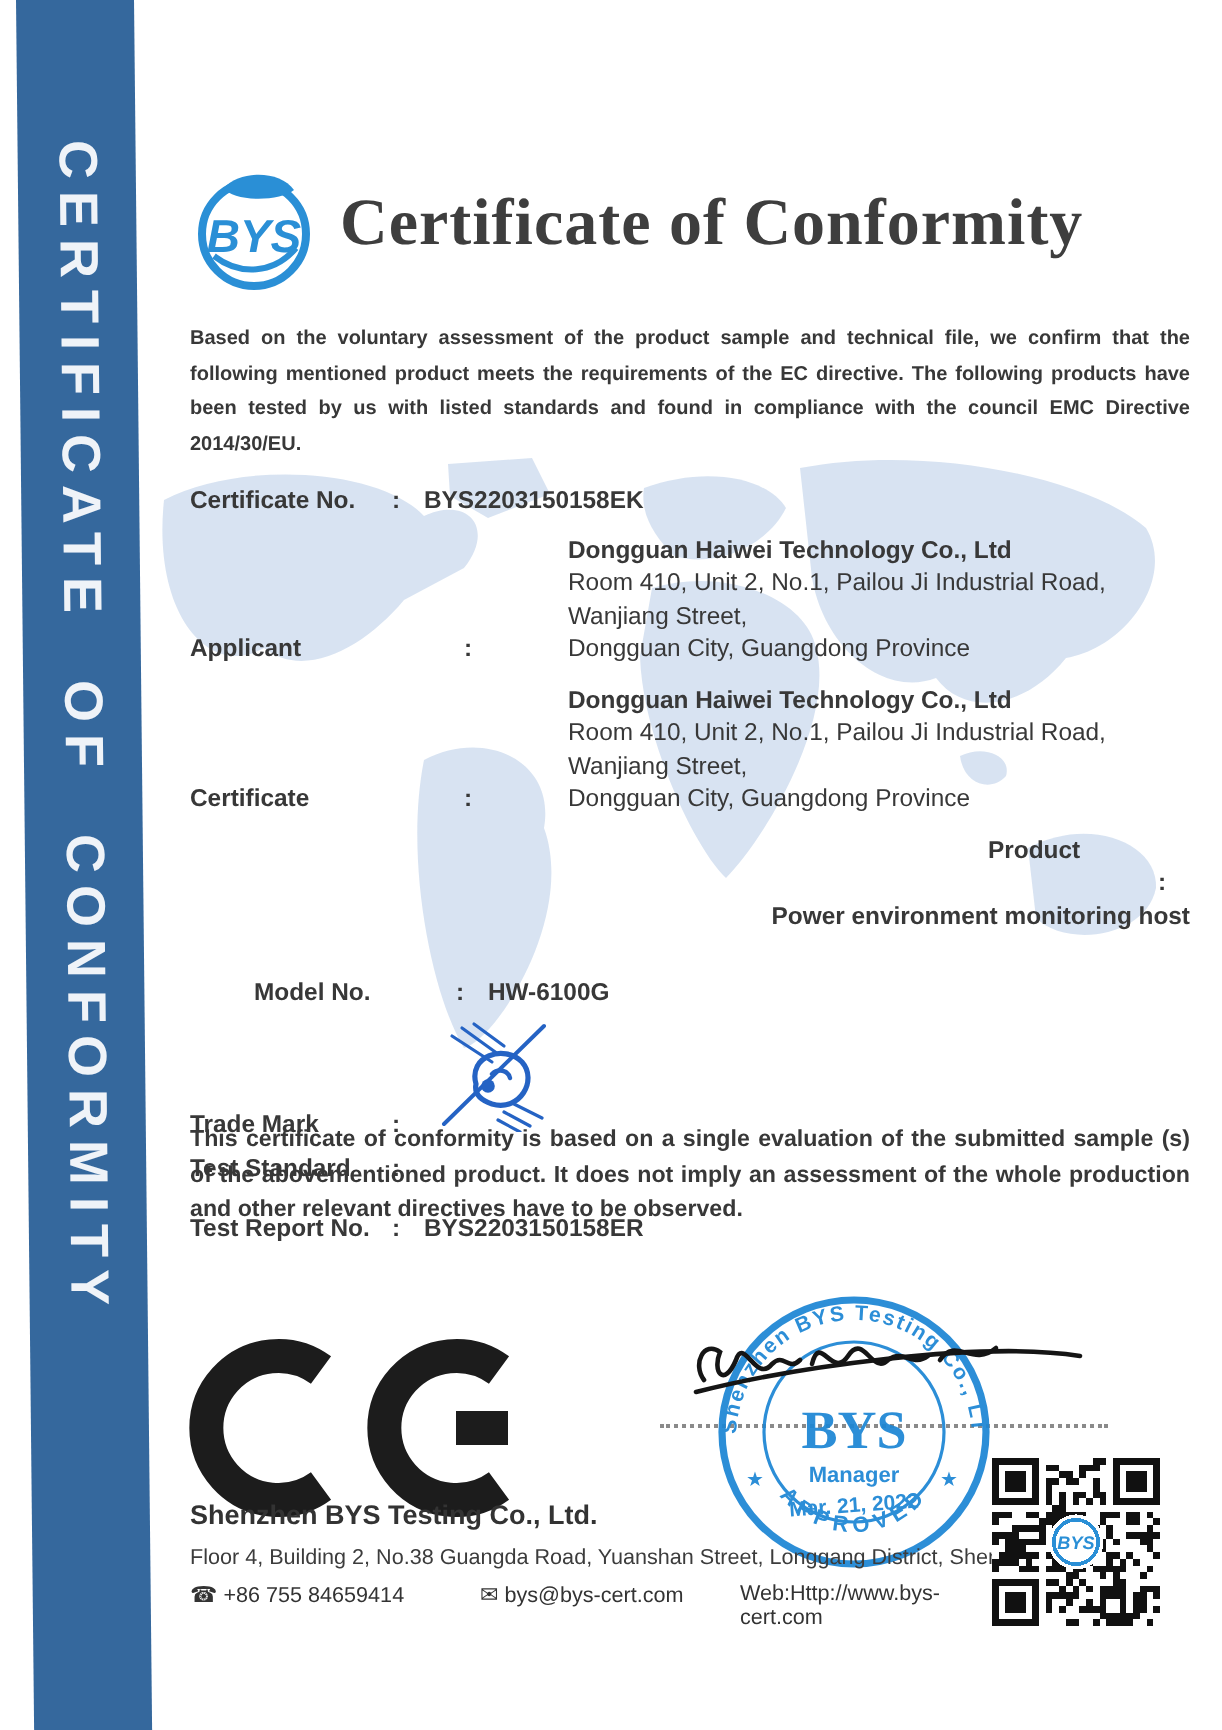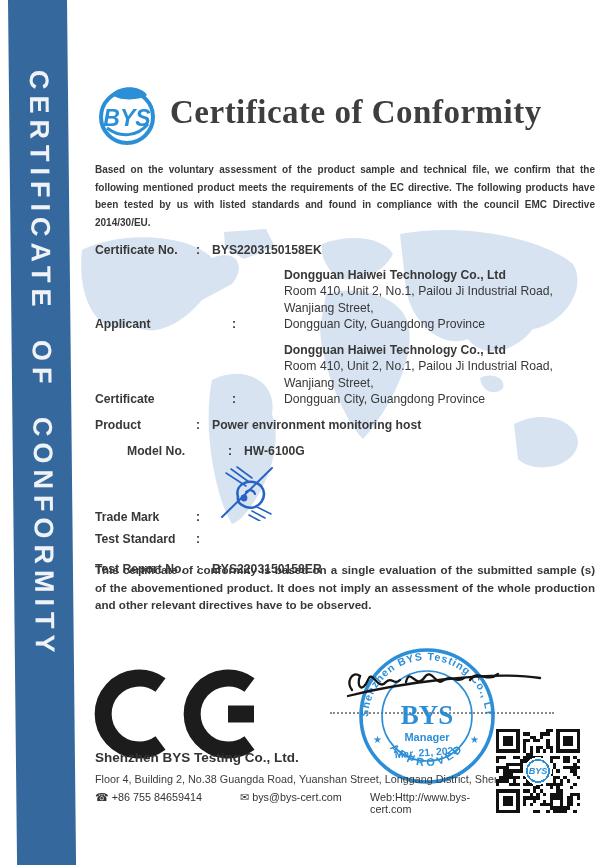--- a/index.html
+++ b/index.html
@@ -37,21 +37,21 @@
   .intro{position:absolute;left:95px;top:161px;width:500px;font-size:10px;font-weight:bold;
          line-height:17.5px;text-align:justify;color:var(--body-gray);}
 
   
   .fields{position:absolute;left:95px;top:242px;width:500px;font-size:12.2px;line-height:16.5px;}
   .frow{display:flex;align-items:flex-end;}
   .flabel{width:101px;font-weight:bold;flex:none;}
   .fcolon{width:16px;font-weight:bold;flex:none;}
   .fval{flex:1;}
   .bold{font-weight:bold;}
-  .mb8{margin-bottom:8px;} .mb9{margin-bottom:9px;gap:36px;} .mb6{margin-bottom:10px;}
+  .mb8{margin-bottom:8px;} .mb9{margin-bottom:9px;gap:36px;} .mb6{margin-bottom:22px;flex-direction:column;}
   .mb5{margin-bottom:5px;margin-left:32px;} .mb4{margin-bottom:4px;} .mb10{margin-bottom:10px;}
   .std-line{line-height:21.5px;font-weight:bold;}
 
   
   .disclaimer{position:absolute;left:95px;top:561px;width:500px;font-size:11.6px;font-weight:bold;
          line-height:17.5px;text-align:justify;color:var(--body-gray);}
 
   
   .ce{position:absolute;left:92px;top:666px;}
   .dotline{position:absolute;left:330px;top:712px;width:224px;border-top:2px dotted #8a8a8a;}

